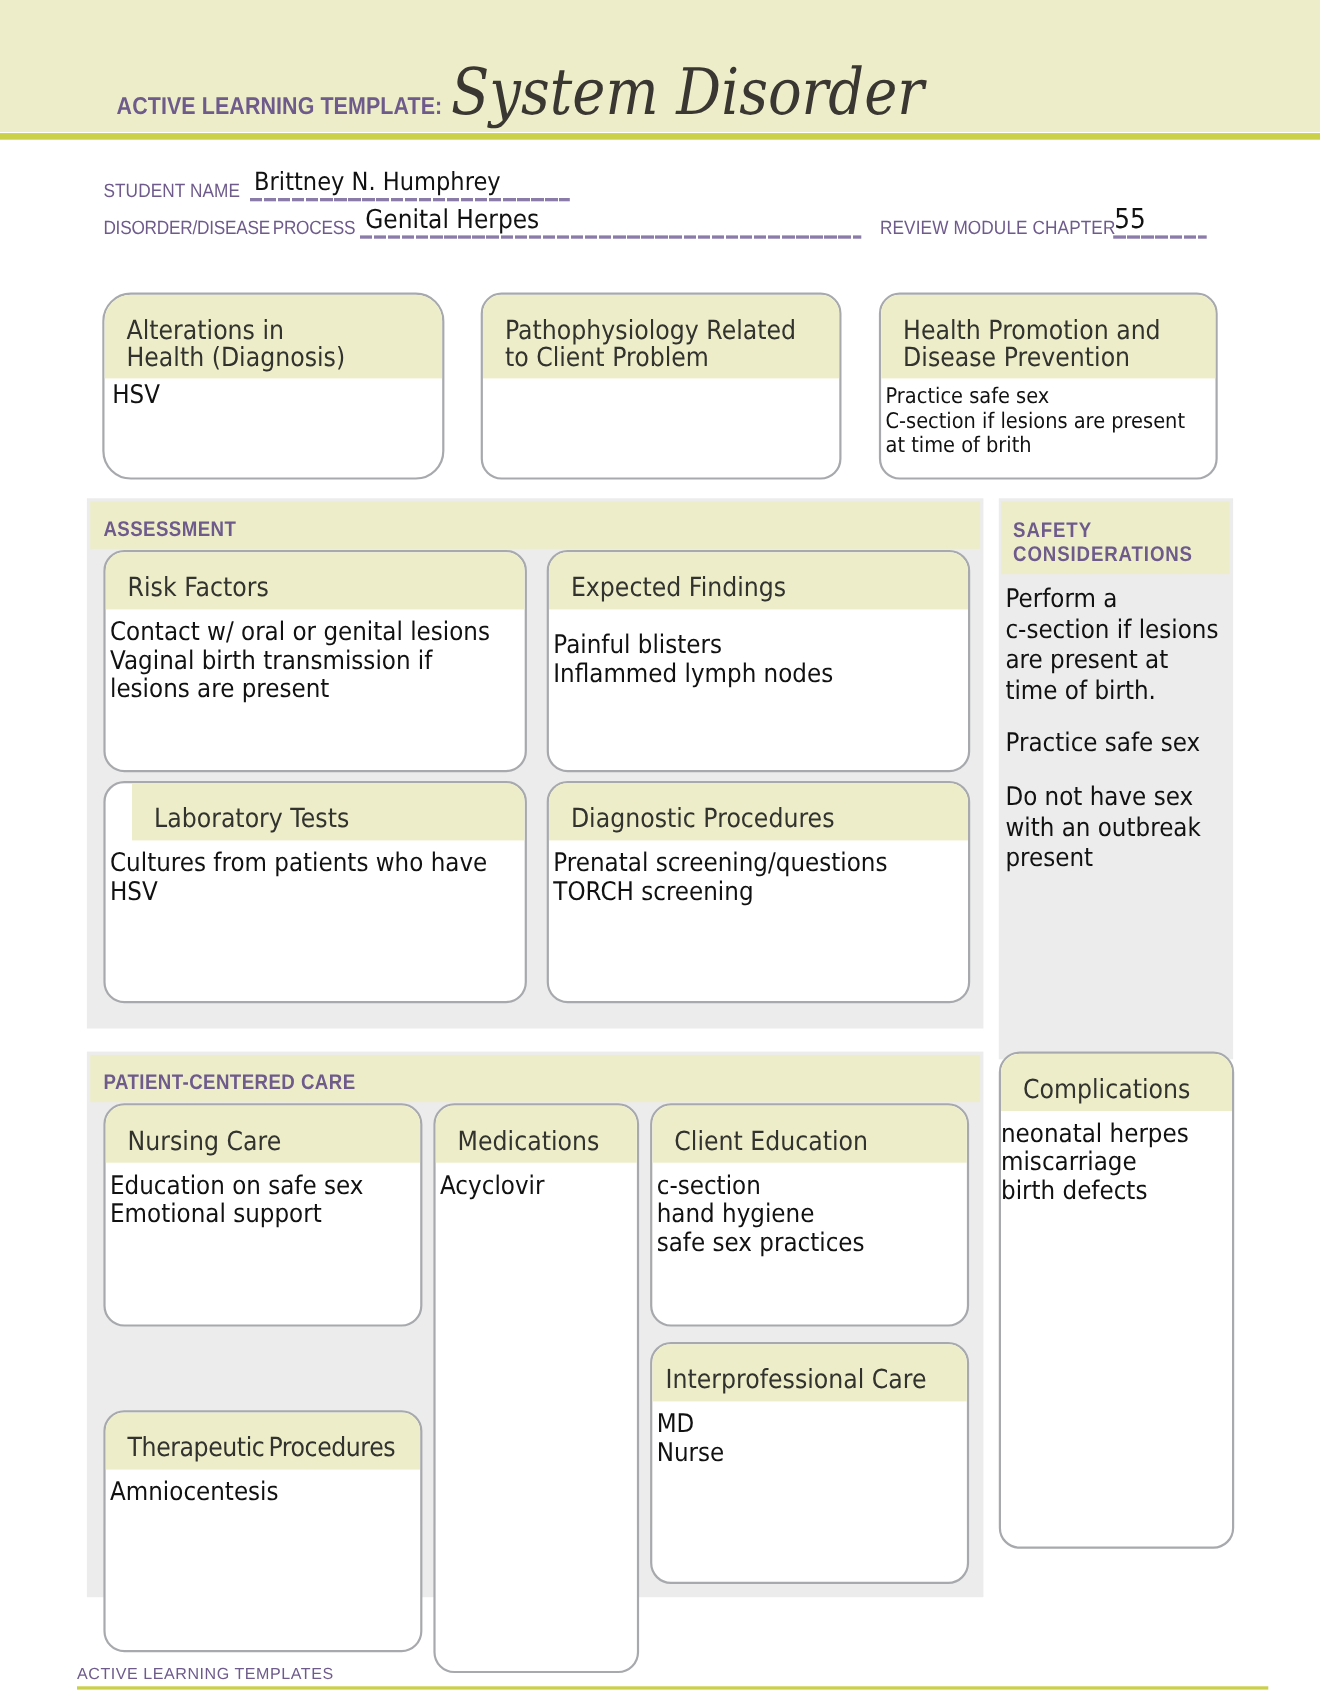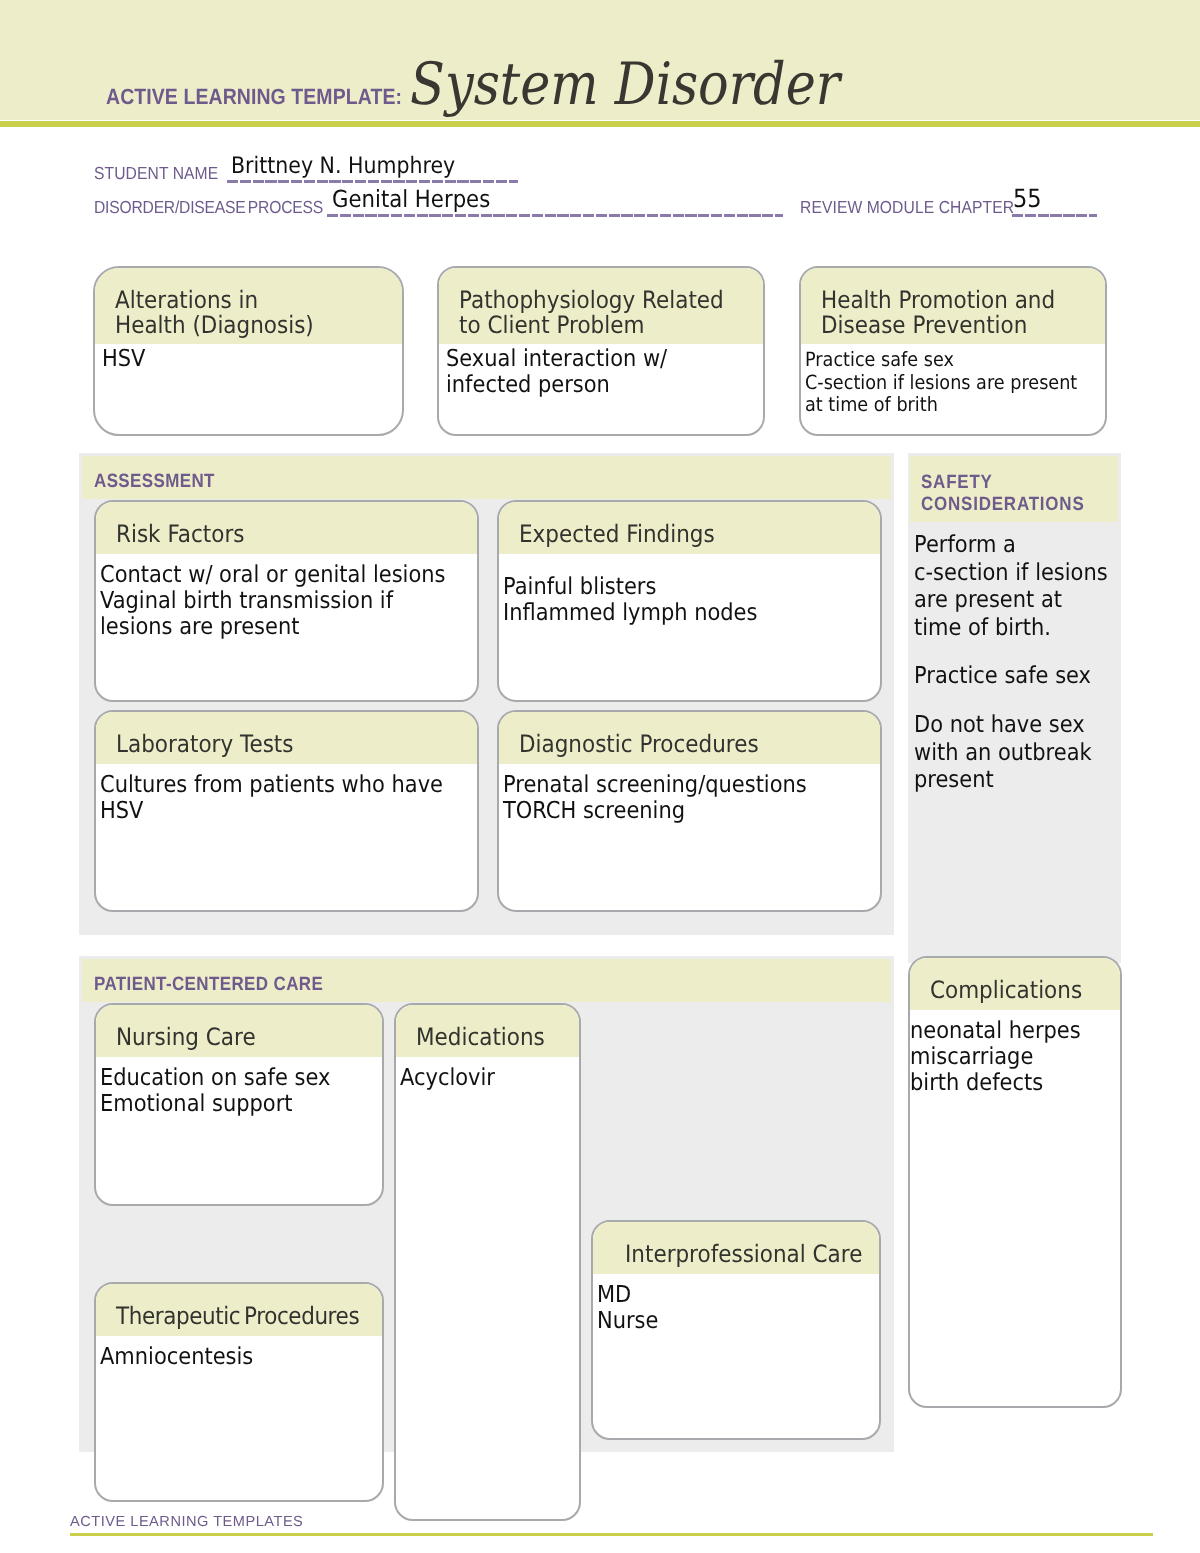--- a/index.html
+++ b/index.html
@@ -81,24 +81,20 @@
     <div class="cbody" style="padding:2px 0 0 7px;">
       <div>HSV</div>
     </div>
   </div>
 
   <div class="card" style="left:437px;top:266px;width:328px;height:170px;">
     <div class="chead" style="height:76px;padding:20px 0 0 20px;">
       <span>Pathophysiology Related
 to Client Problem</span>
     </div>
-    <div class="cbody" style="padding:2px 0 0 7px;">
-      <div>Sexual interaction w/
-infected person</div>
-    </div>
   </div>
 
   <div class="card" style="left:799px;top:266px;width:308px;height:170px;">
     <div class="chead" style="height:76px;padding:20px 0 0 20px;">
       <span>Health Promotion and
 Disease Prevention</span>
     </div>
     <div class="cbody" style="padding:5px 0 0 4px;">
       <div style="font-size:19.6px;line-height:22.6px;">Practice safe sex
 C-section if lesions are present
@@ -127,21 +123,21 @@
     <div class="chead" style="height:52px;padding:20px 0 0 20px;">
       <span>Expected Findings</span>
     </div>
     <div class="cbody" style="padding:20px 0 0 4px;">
       <div>Painful blisters
 Inflammed lymph nodes</div>
     </div>
   </div>
 
   <div class="card" style="left:94px;top:710px;width:385px;height:202px;">
-    <div class="chead" style="height:52px;padding:20px 0 0 20px;">
+    <div class="chead" style="height:52px;padding:20px 0 0 20px;margin-left:24px;">
       <span>Laboratory Tests</span>
     </div>
     <div class="cbody" style="padding:8px 0 0 4px;">
       <div>Cultures from patients who have
 HSV</div>
     </div>
   </div>
 
   <div class="card" style="left:497px;top:710px;width:385px;height:202px;">
     <div class="chead" style="height:52px;padding:20px 0 0 20px;">
@@ -197,32 +193,42 @@
 
   <div class="card" style="left:394px;top:1003px;width:187px;height:518px;">
     <div class="chead" style="height:52px;padding:20px 0 0 20px;">
       <span>Medications</span>
     </div>
     <div class="cbody" style="padding:8px 0 0 4px;">
       <div>Acyclovir</div>
     </div>
   </div>
 
+  <div class="card" style="left:591px;top:1003px;width:290px;height:203px;">
+    <div class="chead" style="height:52px;padding:20px 0 0 20px;">
+      <span>Client Education</span>
+    </div>
+    <div class="cbody" style="padding:8px 0 0 4px;">
+      <div>c-section
+hand hygiene
+safe sex practices</div>
+    </div>
+  </div>
 
   <div class="card" style="left:94px;top:1282px;width:290px;height:220px;">
     <div class="chead" style="height:52px;padding:20px 0 0 20px;">
       <span style="word-spacing:-3px;letter-spacing:-0.45px;">Therapeutic Procedures</span>
     </div>
     <div class="cbody" style="padding:8px 0 0 4px;">
       <div>Amniocentesis</div>
     </div>
   </div>
 
   <div class="card" style="left:591px;top:1220px;width:290px;height:220px;">
-    <div class="chead" style="height:52px;padding:20px 0 0 32px;">
+    <div class="chead" style="height:52px;padding:20px 0 0 12px;">
       <span>Interprofessional Care</span>
     </div>
     <div class="cbody" style="padding:8px 0 0 4px;">
       <div>MD
 Nurse</div>
     </div>
   </div>
 
   <div class="foot-txt">ACTIVE LEARNING TEMPLATES</div>
   <div class="foot-rule"></div>

